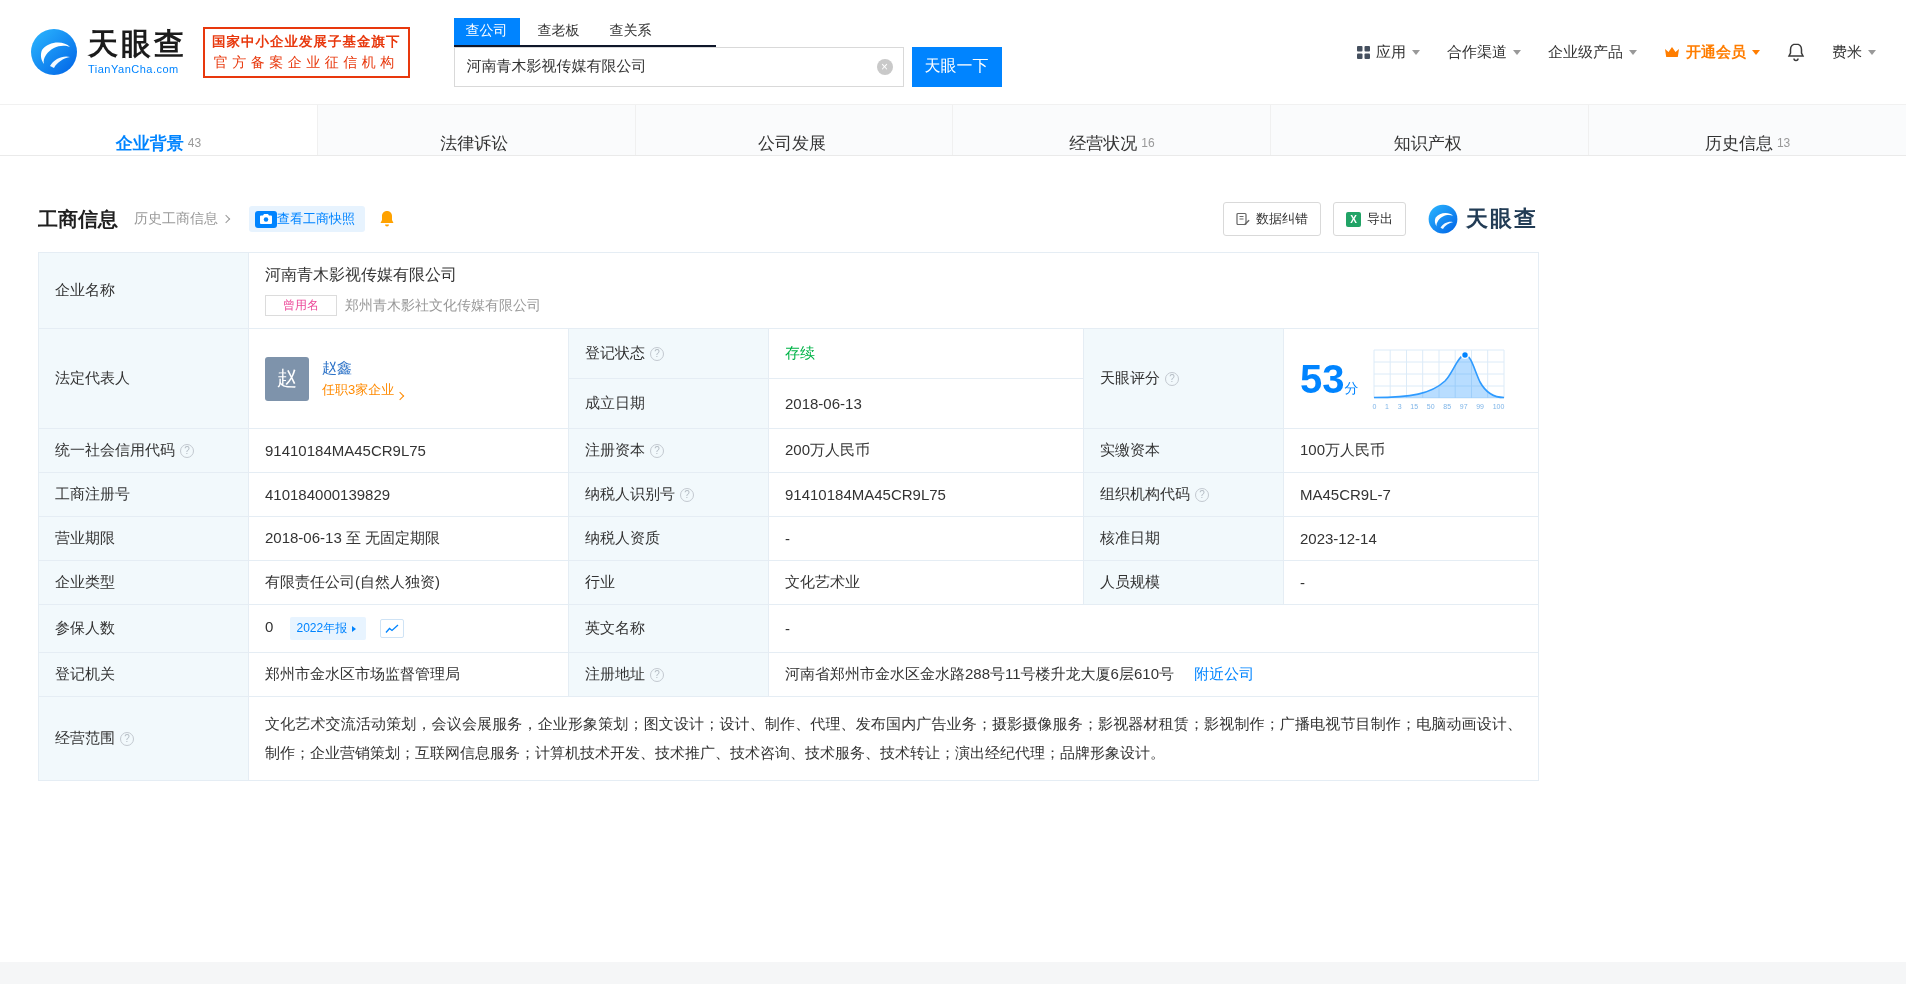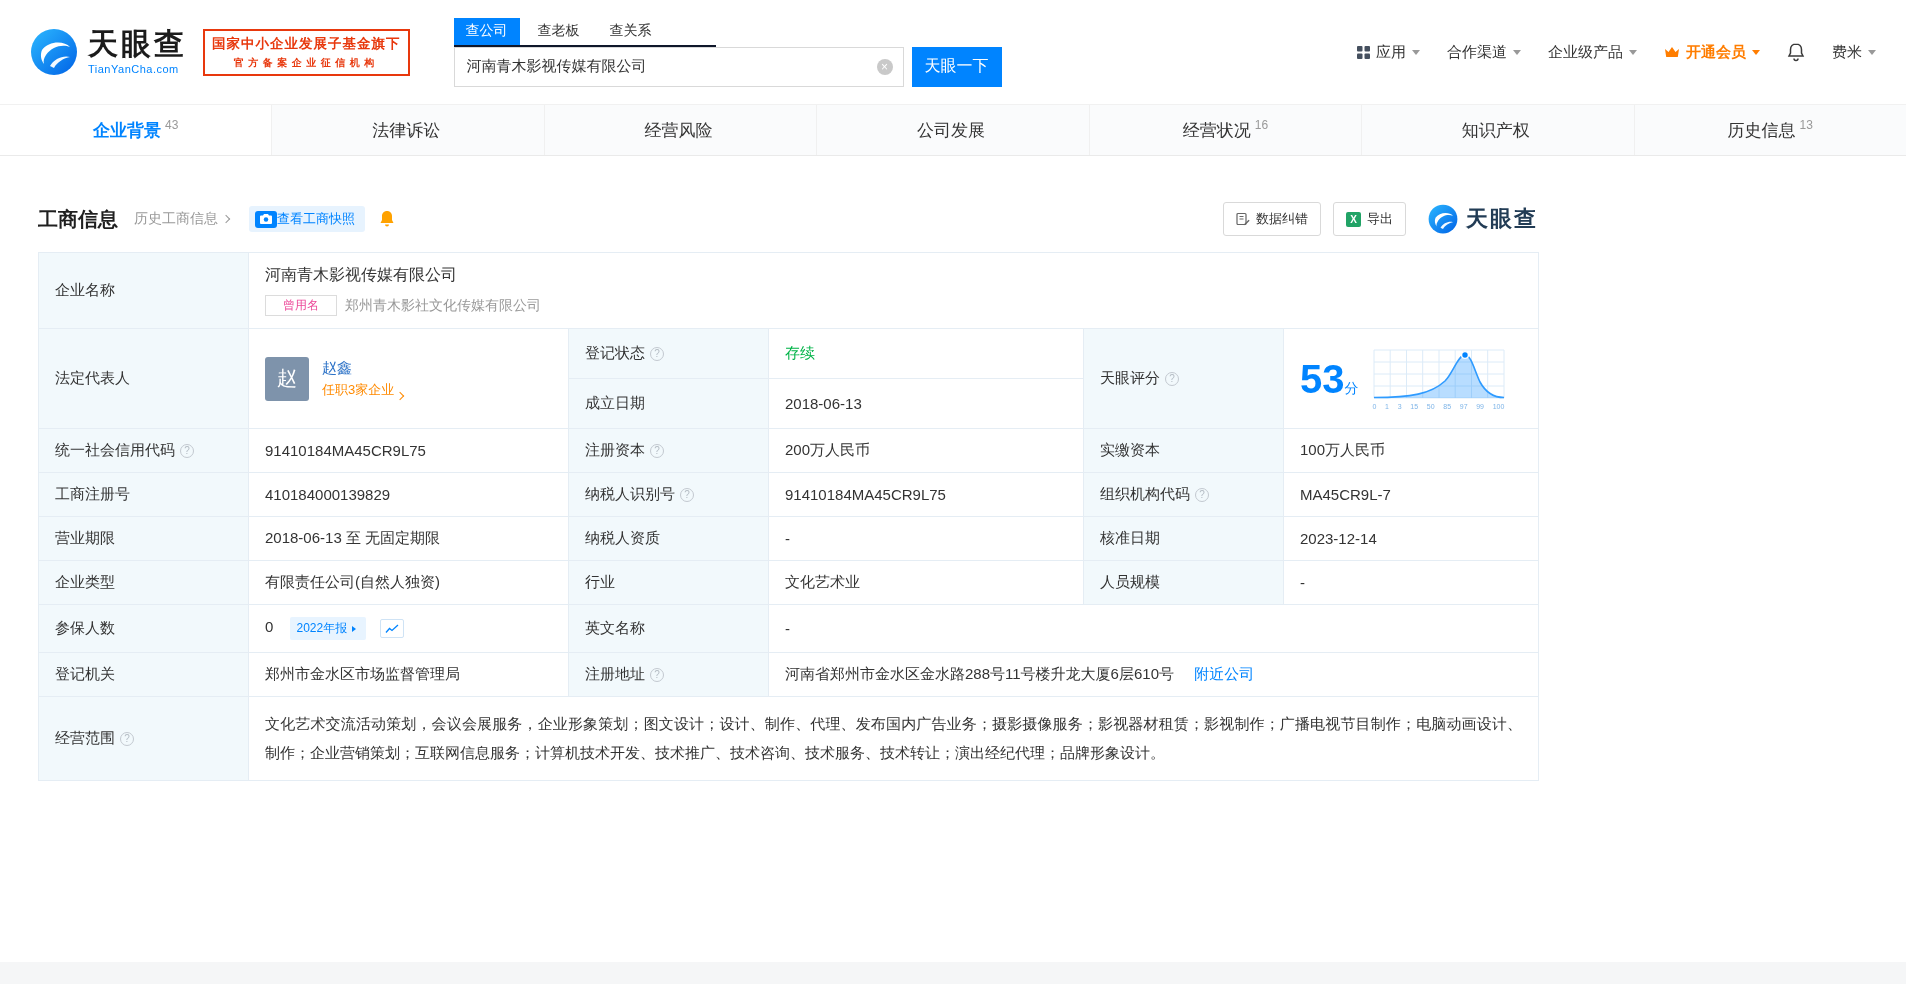--- a/index.html
+++ b/index.html
@@ -11,21 +11,21 @@
        background:#fff;color:#333;font-family:"Liberation Sans","DejaVu Sans",sans-serif;}
 
   
   .header{height:104px;display:flex;align-items:center;padding:0 30px;background:#fff;}
   .logo{display:flex;align-items:center;gap:10px;cursor:pointer}
   .logo-txt{display:flex;flex-direction:column}
   .logo-cn{font-size:30px;font-weight:700;color:#1b1b1b;letter-spacing:3px;line-height:1}
   .logo-en{font-size:11px;color:var(--accent);margin-top:4px;letter-spacing:.5px}
   .badge{margin-left:16px;border:2px solid var(--red);padding:4px 7px;color:var(--red);text-align:center}
   .badge-l1{font-size:13.5px;font-weight:700;letter-spacing:1px}
-  .badge-l2{font-size:10px;font-weight:700;letter-spacing:4.5px;margin-top:3px}
+  .badge-l2{font-size:14px;font-weight:400;letter-spacing:4.5px;margin-top:3px}
 
   .search{margin-left:44px;width:548px}
   .search-tabs{display:inline-flex;align-items:flex-end;border-bottom:2px solid #0f172a;padding-right:46px}
   .stab{font-size:14px;padding:4px 12px 5px;cursor:pointer;color:#333;margin-right:6px}
   .stab.active{background:var(--accent);color:#fff}
   .search-row{display:flex;height:40px}
   .input-wrap{position:relative;flex:1;border:1px solid #d9d9d9;background:#fff}
   .input-wrap input{width:100%;height:100%;border:none;outline:none;font-size:15px;color:#333;
                     padding:0 36px 0 12px;font-family:inherit}
   .clear-icon{position:absolute;right:10px;top:50%;transform:translateY(-50%);width:16px;height:16px;
@@ -37,21 +37,21 @@
 
   .header-right{margin-left:auto;display:flex;align-items:center;gap:27px;font-size:15px}
   .menu-item{display:flex;align-items:center;gap:6px;cursor:pointer;white-space:nowrap}
   .caret{width:0;height:0;border:4px solid transparent;border-top:5px solid #999;margin-top:5px}
   .vip{color:var(--orange);font-weight:700}
   .vip .caret{border-top-color:var(--orange)}
   .hbell{cursor:pointer;display:flex;align-items:center}
 
   
   .navbar{height:52px;background:#fafbfc;border-top:1px solid #f1f1f1;border-bottom:1px solid #eaeaea;display:flex}
-  .ntab{flex:1;display:flex;align-items:center;justify-content:center;font-size:17px;color:#333;
+  .ntab{flex:1;display:flex;align-items:flex-end;justify-content:center;font-size:17px;color:#333;
         border-right:1px solid #f0f0f0;cursor:pointer}
   .ntab:last-child{border-right:none}
   .ntab.active{background:#fff;color:var(--accent);font-weight:700}
   .ntab .cnt{font-size:12px;color:#999;margin-left:4px;font-weight:400;position:relative;top:-5px}
 
   
   .content{width:1500px;margin-left:38px}
   .section-head{display:flex;align-items:center;margin-top:46px}
   .sec-title{font-size:20px;font-weight:700;color:#1f1f1f}
   .history-link{margin-left:16px;font-size:14px;color:#999;display:flex;align-items:center;gap:5px;cursor:pointer}
@@ -186,24 +186,20 @@
   </div>
 </div>
 
 <div class="navbar">
   <div class="ntab active">
     <span>企业背景</span>
     <span class="cnt">43</span>
   </div>
   <div class="ntab">
     <span>法律诉讼</span>
-    <span class="cnt"></span>
-  </div>
-  <div class="ntab">
-    <span>经营风险</span>
     <span class="cnt"></span>
   </div>
   <div class="ntab">
     <span>公司发展</span>
     <span class="cnt"></span>
   </div>
   <div class="ntab">
     <span>经营状况</span>
     <span class="cnt">16</span>
   </div>

